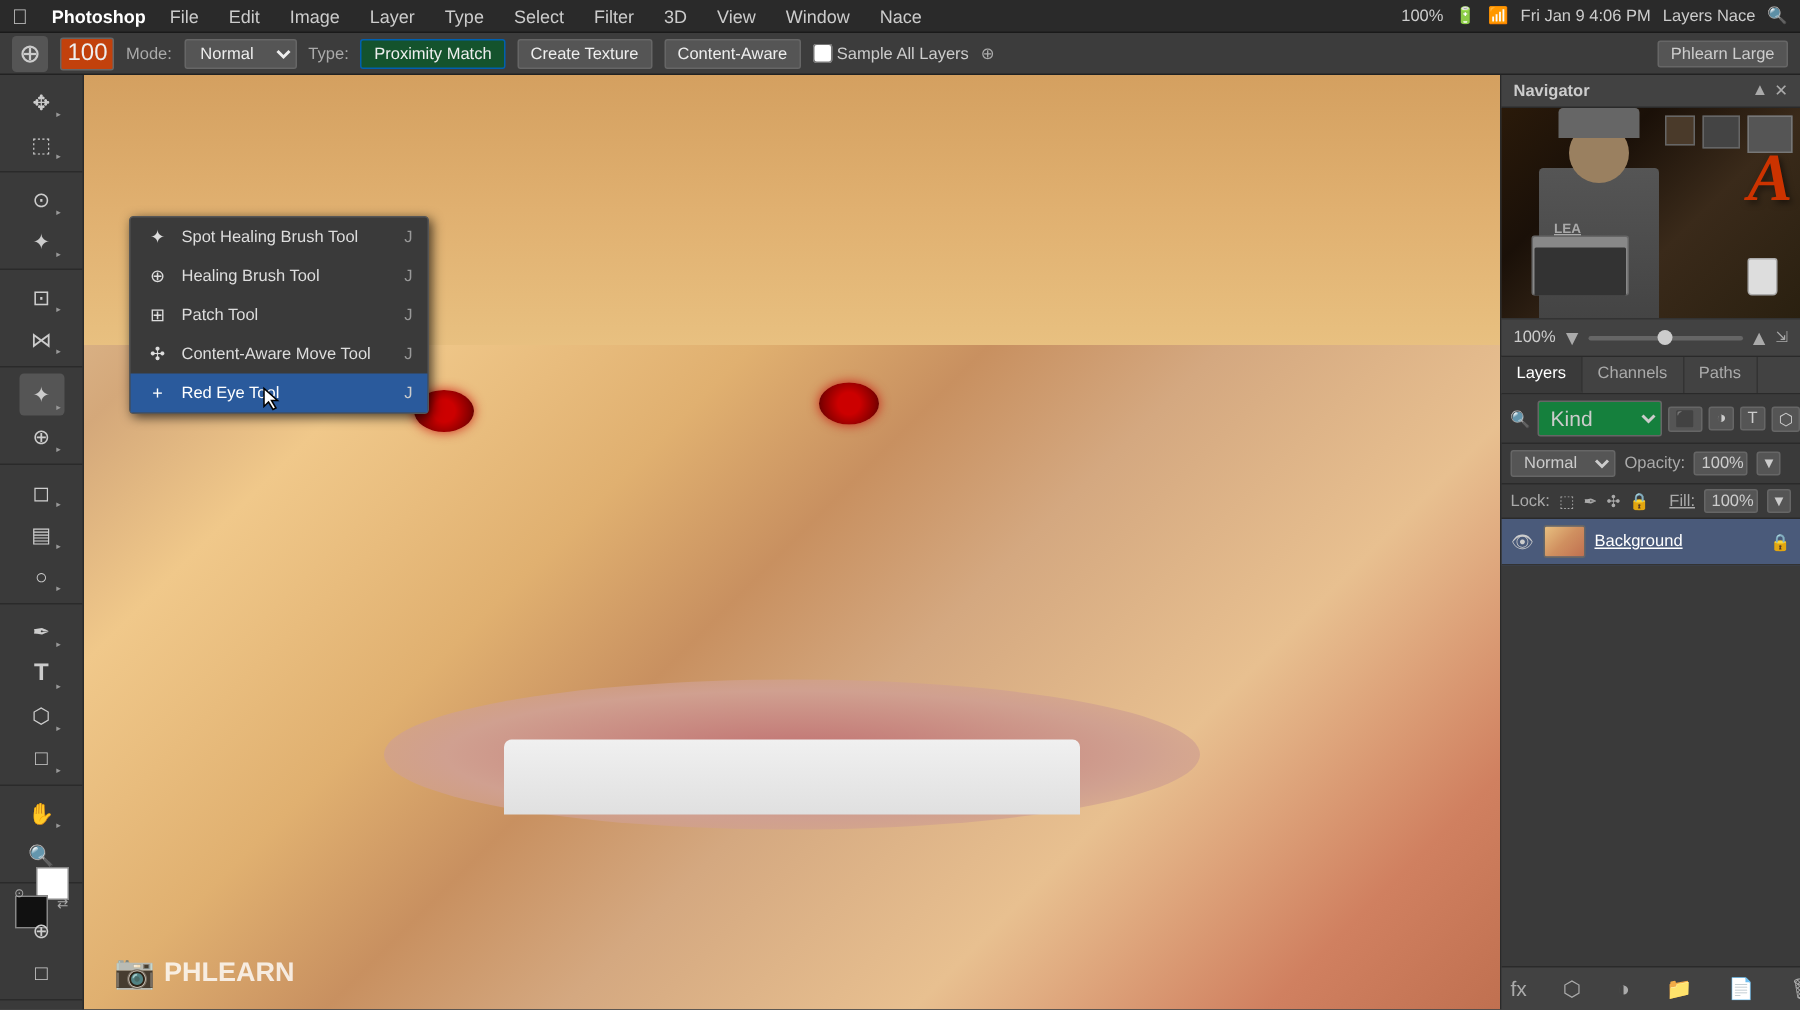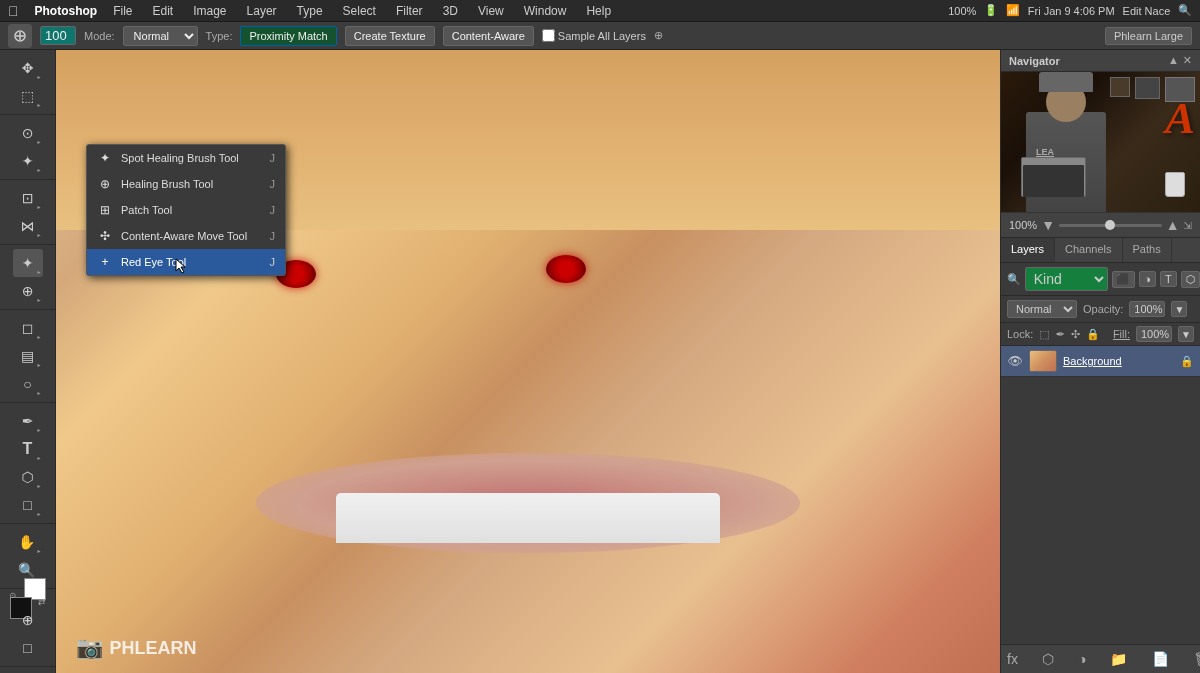--- a/index.html
+++ b/index.html
@@ -108,24 +108,24 @@
       gap: 3px;
       color: #ccc;
       font-size: 11px;
     }
     .options-size {
       display: flex;
       align-items: center;
       gap: 4px;
     }
     .size-display {
-      background: #0f766e;
+      background: #c2410c;
       border: 1px solid #666;
       color: #eee;
-      font-size: 13px;
+      font-size: 16px;
       padding: 1px 4px;
       width: 36px;
       text-align: left;
       border-radius: 2px;
     }
     .options-bar-right {
       margin-left: auto;
       color: #ccc;
       font-size: 11px;
       background: #555;
@@ -619,27 +619,27 @@
   <span class="menu-item">File</span>
   <span class="menu-item">Edit</span>
   <span class="menu-item">Image</span>
   <span class="menu-item">Layer</span>
   <span class="menu-item">Type</span>
   <span class="menu-item">Select</span>
   <span class="menu-item">Filter</span>
   <span class="menu-item">3D</span>
   <span class="menu-item">View</span>
   <span class="menu-item">Window</span>
-  <span class="menu-item">Help</span>
+  <span class="menu-item">Nace</span>
   <div class="menu-bar-right">
     <span>100%</span>
     <span>🔋</span>
     <span>📶</span>
     <span>Fri Jan 9  4:06 PM</span>
-    <span>Edit Nace</span>
+    <span>Layers Nace</span>
     <span>🔍</span>
   </div>
 </div>
 
 <div id="options-bar">
   <div class="tool-icon">
     <svg width="16" height="16" viewBox="0 0 16 16" fill="none">
       <circle cx="8" cy="8" r="5" stroke="#ccc" stroke-width="1.5"></circle>
       <line x1="8" y1="4" x2="8" y2="12" stroke="#ccc" stroke-width="1.5"></line>
       <line x1="4" y1="8" x2="12" y2="8" stroke="#ccc" stroke-width="1.5"></line>

